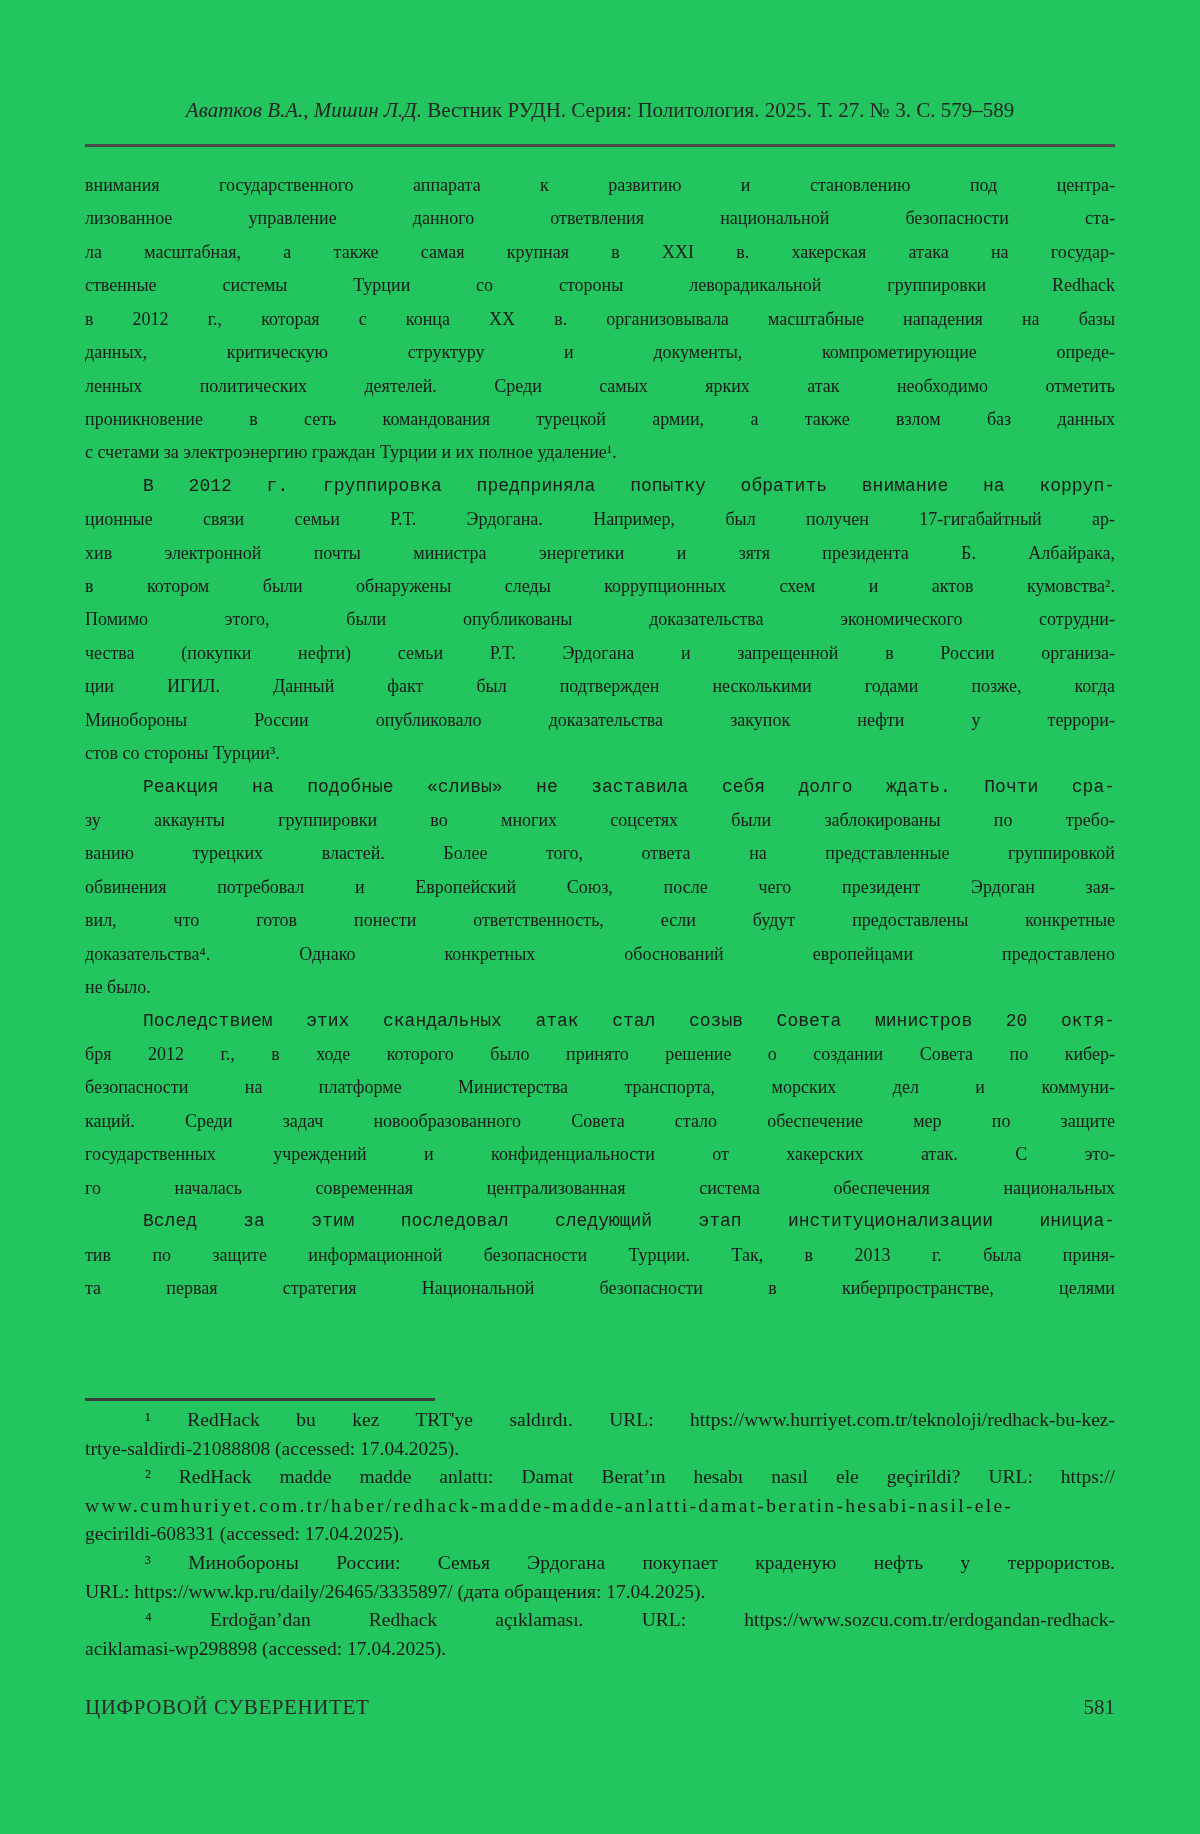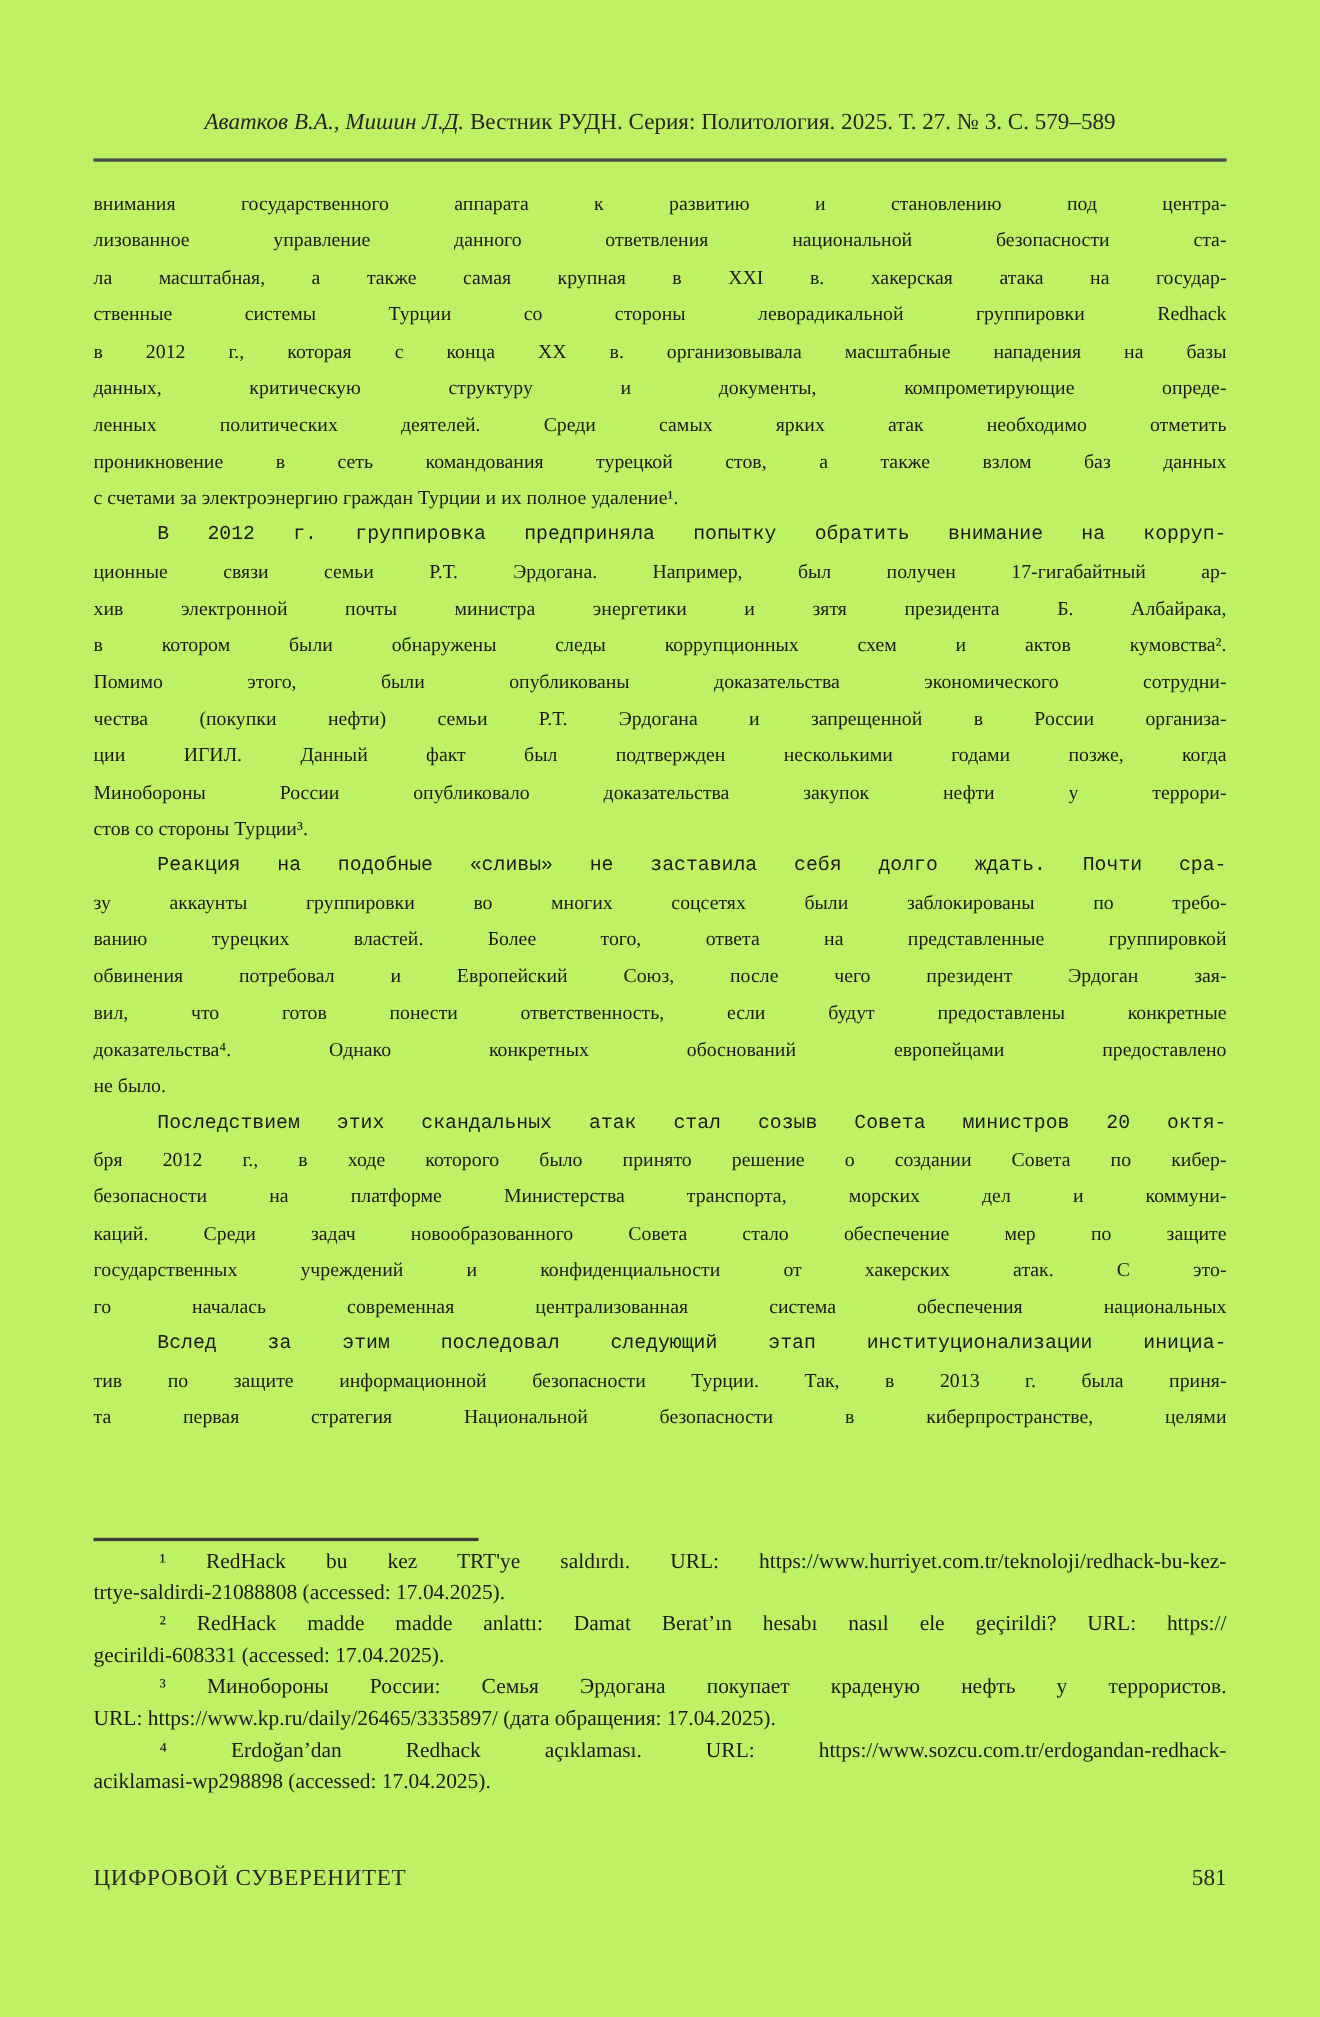--- a/index.html
+++ b/index.html
@@ -4,21 +4,21 @@
 <style>
   html, body {
     margin: 0;
     padding: 0;
     background: #ffffff;
   }
   .page {
     position: relative;
     width: 1200px;
     height: 1834px;
-    background: #bef264;
+    background: #22c55e;
     font-family: "Liberation Serif", "DejaVu Serif", serif;
     color: #1b1b1b;
     overflow: hidden;
   }
   .running-head {
     position: absolute;
     top: 97px;
     left: 85px;
     width: 1030px;
     text-align: center;
@@ -115,21 +115,21 @@
   <div class="header-rule"></div>
 
   <div class="article-body">
       <div class="line">внимания государственного аппарата к развитию и становлению под центра-</div>
       <div class="line">лизованное управление данного ответвления национальной безопасности ста-</div>
       <div class="line">ла масштабная, а также самая крупная в XXI в. хакерская атака на государ-</div>
       <div class="line">ственные системы Турции со стороны леворадикальной группировки Redhack</div>
       <div class="line">в 2012 г., которая с конца XX в. организовывала масштабные нападения на базы</div>
       <div class="line">данных, критическую структуру и документы, компрометирующие опреде-</div>
       <div class="line">ленных политических деятелей. Среди самых ярких атак необходимо отметить</div>
-      <div class="line">проникновение в сеть командования турецкой стов, а также взлом баз данных</div>
+      <div class="line">проникновение в сеть командования турецкой армии, а также взлом баз данных</div>
       <div class="line last">с счетами за электроэнергию граждан Турции и их полное удаление¹.</div>
       <div class="line indent">В 2012 г. группировка предприняла попытку обратить внимание на корруп-</div>
       <div class="line">ционные связи семьи Р.Т. Эрдогана. Например, был получен 17-гигабайтный ар-</div>
       <div class="line">хив электронной почты министра энергетики и зятя президента Б. Албайрака,</div>
       <div class="line">в котором были обнаружены следы коррупционных схем и актов кумовства².</div>
       <div class="line">Помимо этого, были опубликованы доказательства экономического сотрудни-</div>
       <div class="line">чества (покупки нефти) семьи Р.Т. Эрдогана и запрещенной в России организа-</div>
       <div class="line">ции ИГИЛ. Данный факт был подтвержден несколькими годами позже, когда</div>
       <div class="line">Минобороны России опубликовало доказательства закупок нефти у террори-</div>
       <div class="line last">стов со стороны Турции³.</div>
@@ -150,20 +150,21 @@
       <div class="line">тив по защите информационной безопасности Турции. Так, в 2013 г. была приня-</div>
       <div class="line">та первая стратегия Национальной безопасности в киберпространстве, целями</div>
     </div>
 
   <div class="fn-rule"></div>
 
   <div class="footnotes">
       <div class="fn-line indent">¹ RedHack bu kez TRT'ye saldırdı. URL: https://www.hurriyet.com.tr/teknoloji/redhack-bu-kez-</div>
       <div class="fn-line last">trtye-saldirdi-21088808 (accessed: 17.04.2025).</div>
       <div class="fn-line indent">² RedHack madde madde anlattı: Damat Berat’ın hesabı nasıl ele geçirildi? URL: https://</div>
+      <div class="fn-line stretch">www.cumhuriyet.com.tr/haber/redhack-madde-madde-anlatti-damat-beratin-hesabi-nasil-ele-</div>
       <div class="fn-line last">gecirildi-608331 (accessed: 17.04.2025).</div>
       <div class="fn-line indent">³ Минобороны России: Семья Эрдогана покупает краденую нефть у террористов.</div>
       <div class="fn-line last">URL: https://www.kp.ru/daily/26465/3335897/ (дата обращения: 17.04.2025).</div>
       <div class="fn-line indent">⁴ Erdoğan’dan Redhack açıklaması. URL: https://www.sozcu.com.tr/erdogandan-redhack-</div>
       <div class="fn-line last">aciklamasi-wp298898 (accessed: 17.04.2025).</div>
     </div>
 
   <div class="page-footer">
     <span class="footer-section">ЦИФРОВОЙ СУВЕРЕНИТЕТ</span>
     <span class="footer-page">581</span>

